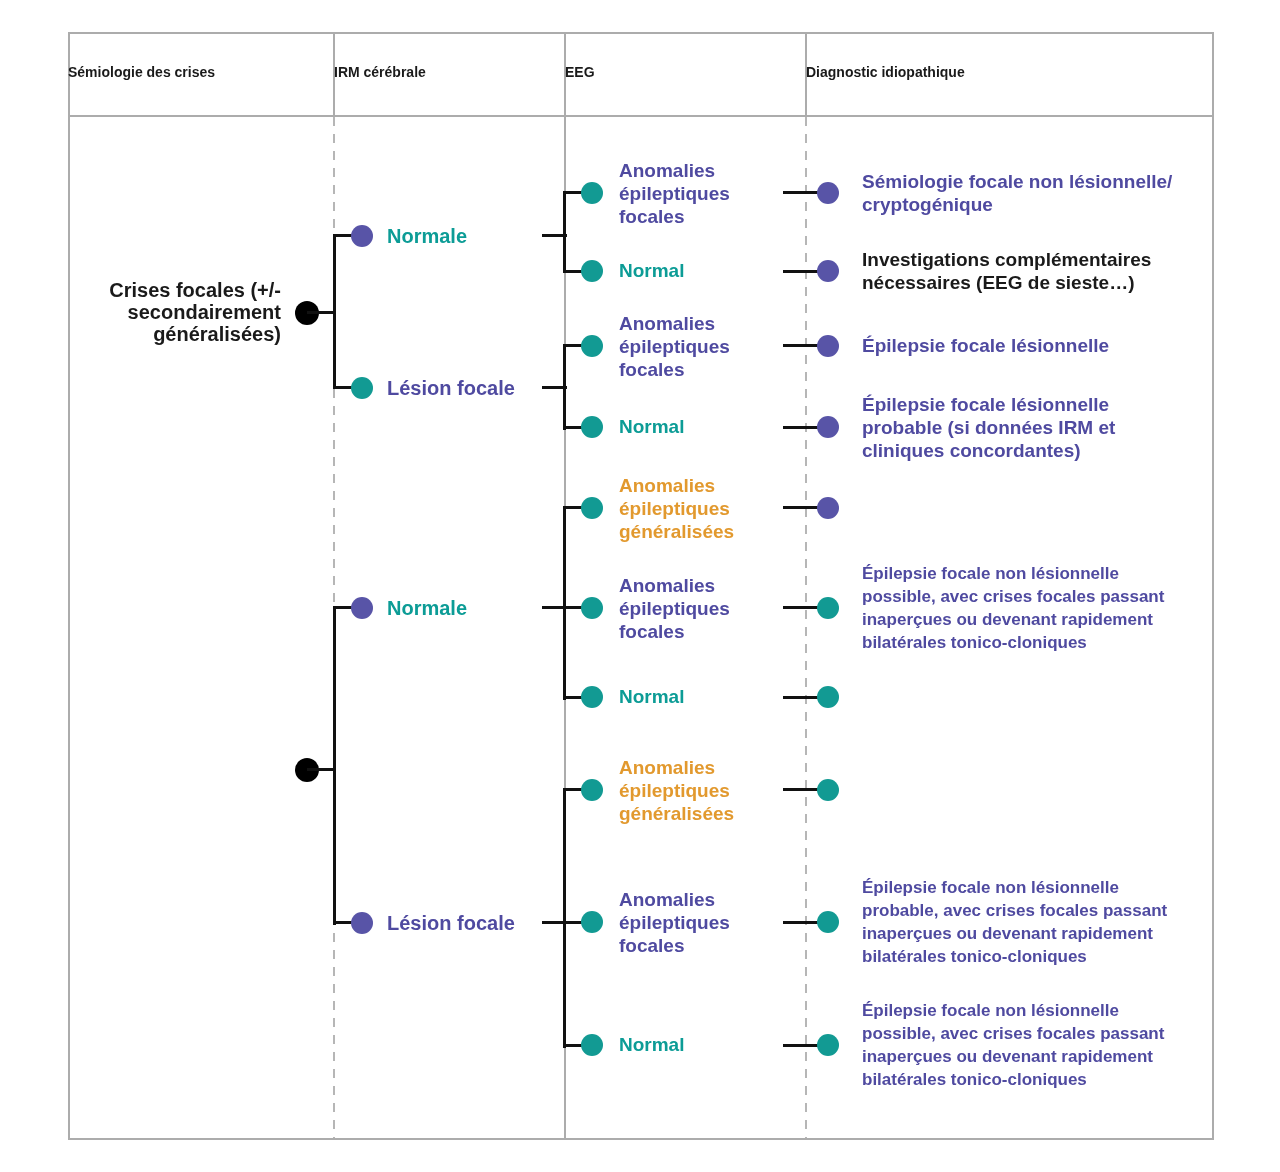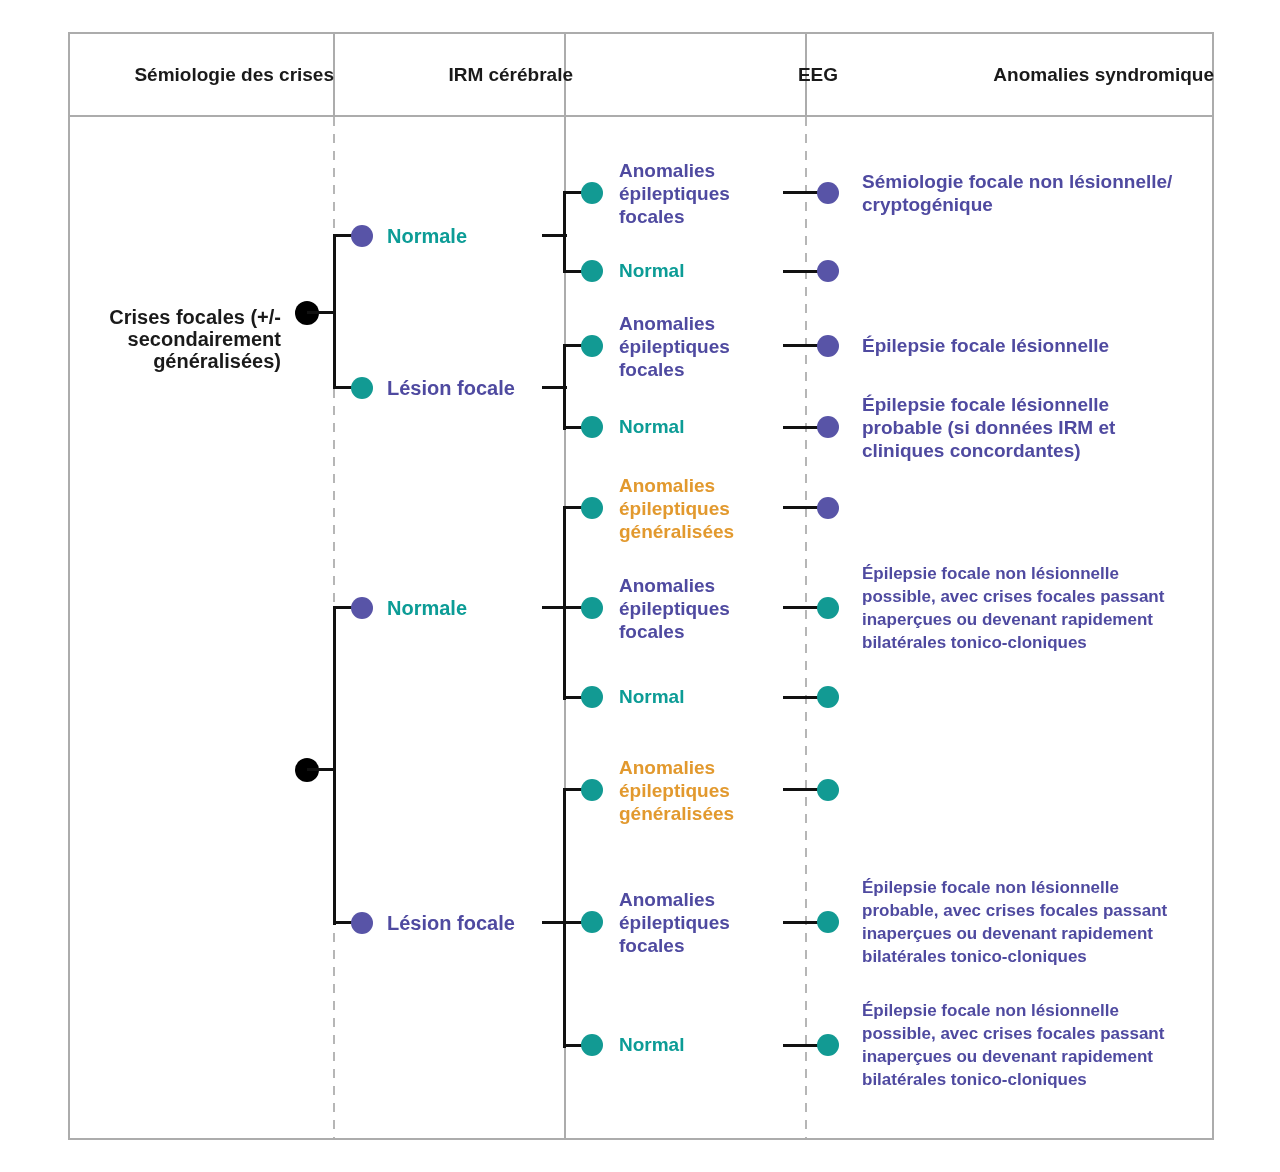--- a/index.html
+++ b/index.html
@@ -16,45 +16,45 @@
   .vl{position:absolute;width:3px;background:#111;}
   .dot{position:absolute;width:22px;height:22px;border-radius:50%;}
   .d-purple{background:#5854a7;}
   .d-teal{background:#129a93;}
   .d-black{background:#000;width:24px;height:24px;}
   .gv{position:absolute;width:2px;background:#acacac;}
   .gh{position:absolute;height:2px;background:#acacac;}
   .dash{position:absolute;width:2px;
     background-image:repeating-linear-gradient(to bottom,#b6b6b6 0 9px,transparent 9px 17px);}
   .frame{position:absolute;border:2px solid #acacac;box-sizing:border-box;}
-  .hdr{position:absolute;font-weight:bold;font-size:19px;color:#1a1a1a;text-align:right;}
+  .hdr{position:absolute;font-weight:bold;font-size:14px;color:#1a1a1a;text-align:left;}
   .eeg-t{left:619px;font-size:19px;line-height:23px;}
   .diag-t{left:862px;font-size:19px;line-height:23px;}
   .diag-s{left:862px;font-size:17px;line-height:23px;}
   .mri-t{left:387px;font-size:20px;line-height:22px;}
 </style>
 </head>
 <body>
 
 <div id="canvas">
 
   <div class="frame" style="left:68px;top:32px;width:1146px;height:1108px;"></div>
   <div class="gh" style="left:68px;top:115px;width:1146px;"></div>
   <div class="gv" style="left:333px;top:32px;height:83px;"></div>
   <div class="gv" style="left:564px;top:32px;height:1108px;"></div>
   <div class="gv" style="left:805px;top:32px;height:83px;"></div>
   <div class="dash" style="left:333px;top:117px;height:1021px;"></div>
   <div class="dash" style="left:805px;top:117px;height:1021px;"></div>
 
   <div class="hdr" style="left:68px;top:64px;width:266px;">Sémiologie des crises</div>
-  <div class="hdr" style="left:342px;top:64px;width:231px;">IRM cérébrale</div>
+  <div class="hdr" style="left:334px;top:64px;width:231px;">IRM cérébrale</div>
   <div class="hdr" style="left:565px;top:64px;width:273px;">EEG</div>
-  <div class="hdr" style="left:806px;top:64px;width:408px;">Anomalies syndromique</div>
+  <div class="hdr" style="left:806px;top:64px;width:408px;">Diagnostic idiopathique</div>
 
-  <div class="lbl t-black" style="left:80px;top:279px;width:201px;text-align:right;font-size:20px;line-height:22px;margin-top:27px;">Crises focales (+/-
+  <div class="lbl t-black" style="left:80px;top:279px;width:201px;text-align:right;font-size:20px;line-height:22px;">Crises focales (+/-
 secondairement
 généralisées)</div>
   <div class="dot d-black" style="left:295px;top:301px;"></div>
   <div class="dot d-black" style="left:295px;top:758px;"></div>
 
   <div class="hl" style="left:307px;top:311px;width:29px;"></div>
   <div class="vl" style="left:333px;top:234px;height:155px;"></div>
   <div class="hl" style="left:333px;top:234px;width:29px;"></div>
   <div class="hl" style="left:333px;top:386px;width:29px;"></div>
   <div class="dot d-purple" style="left:351px;top:225px;"></div>
@@ -133,20 +133,22 @@
   <div class="dot d-teal" style="left:581px;top:1034px;"></div>
   <div class="lbl eeg-t t-teal" style="top:1033px;">Normal</div>
 
   <div class="hl" style="left:783px;top:191px;width:45px;"></div>
   <div class="dot d-purple" style="left:817px;top:182px;"></div>
   <div class="lbl diag-t t-purple" style="top:170px;">Sémiologie focale non lésionnelle/
 cryptogénique</div>
 
   <div class="hl" style="left:783px;top:270px;width:45px;"></div>
   <div class="dot d-purple" style="left:817px;top:260px;"></div>
+  <div class="lbl diag-t t-black" style="top:248px;">Investigations complémentaires
+nécessaires (EEG de sieste…)</div>
 
   <div class="hl" style="left:783px;top:344px;width:45px;"></div>
   <div class="dot d-purple" style="left:817px;top:335px;"></div>
   <div class="lbl diag-t t-purple" style="top:334px;">Épilepsie focale lésionnelle</div>
 
   <div class="hl" style="left:783px;top:426px;width:45px;"></div>
   <div class="dot d-purple" style="left:817px;top:416px;"></div>
   <div class="lbl diag-t t-purple" style="top:393px;">Épilepsie focale lésionnelle
 probable (si données IRM et
 cliniques concordantes)</div>

